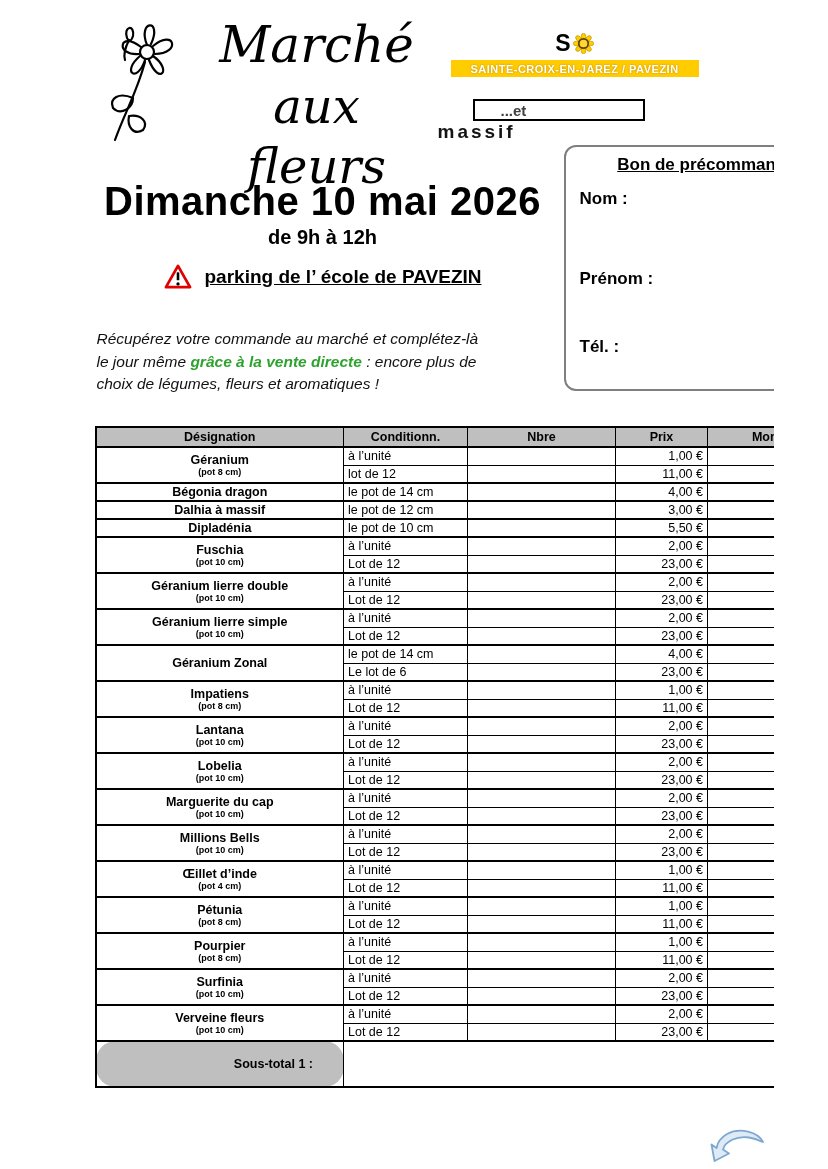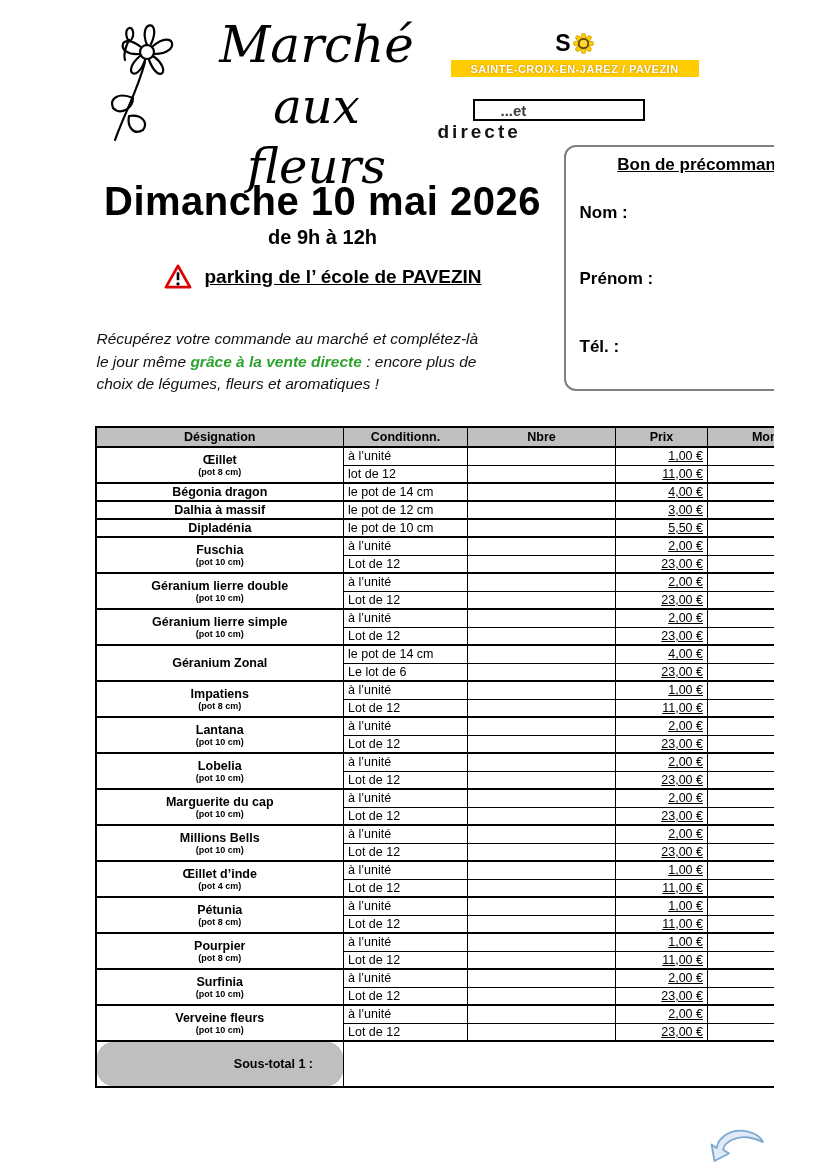--- a/index.html
+++ b/index.html
@@ -52,21 +52,21 @@
   
   .order-box {
     position: absolute; left: 509px; top: 145px; width: 286px; height: 246px;
     border: 2px solid #7f7f7f; border-radius: 12px; background: #fff;
   }
   .order-title {
     margin-top: 8px; text-align: center; font-size: 17px; font-weight: 800;
     text-decoration: underline;
   }
   .order-field { position: absolute; left: 14px; font-size: 17px; font-weight: 700; }
-  .field-nom { top: 56px; }
+  .field-nom { top: 42px; }
   .field-prenom { top: 122px; }
   .field-tel { top: 190px; }
 
   
   .event-date {
     position: absolute; left: 36px; top: 179px; width: 464px; text-align: center;
     font-size: 40px; font-weight: 800; letter-spacing: 0.5px;
   }
   .event-time {
     position: absolute; left: 36px; top: 226px; width: 464px; text-align: center;
@@ -95,21 +95,21 @@
   .order-table thead th {
     background: var(--table-header-gray, #BFBFBF); font-weight: 700; height: 20px;
     text-align: center; border-bottom: 2px solid #000;
   }
   .order-table tbody td { height: 18px; vertical-align: middle; }
   .order-table tbody tr.group-start td { border-top: 2px solid #000; }
   .cell-name { text-align: center; }
   .plant-name { font-weight: 700; font-size: 12.5px; line-height: 13px; }
   .plant-pot { font-weight: 700; font-size: 9px; line-height: 10px; }
   .cell-cond { text-align: left; }
-  .cell-prix { text-align: right; text-decoration: underline; }
+  .cell-prix { text-align: right; }
   .order-table tfoot td { border-top: 2px solid #000; height: 46px; }
   .subtotal-label {
     background: var(--table-header-gray, #BFBFBF); font-weight: 700; font-size: 13px;
     text-align: right; vertical-align: middle; padding-right: 30px !important; border-radius: 20px;
   }
   .subtotal-rest { vertical-align: top; }
   .euro { text-align: right; font-size: 12.5px; padding: 3px 4px 0 0; }
 
   .corner-arrow { position: absolute; right: 8px; bottom: 4px; width: 56px; height: 38px; }
 </style>
@@ -159,21 +159,21 @@
         </g>
         <circle cx="12" cy="12" r="5.4" fill="#FFD633" stroke="#5C4400" stroke-width="2"></circle>
       </svg>
     </div>
     <div class="sou-banner">SAINTE-CROIX-EN-JAREZ / PAVEZIN</div>
   </div>
 
   <div class="et-box">
     <span>...et</span>
   </div>
-  <div class="tombola">directe</div>
+  <div class="tombola">massif</div>
 
 
   <div class="order-box">
     <div class="order-title">Bon de précommande</div>
     <div class="order-field field-nom">Nom :</div>
     <div class="order-field field-prenom">Prénom :</div>
     <div class="order-field field-tel">Tél. :</div>
   </div>
 
   <div class="event-date">Dimanche 10 mai 2026</div>
@@ -206,21 +206,21 @@
         <th>Désignation</th>
         <th>Conditionn.</th>
         <th>Nbre</th>
         <th>Prix</th>
         <th>Montant</th>
       </tr>
     </thead>
     <tbody>
         <tr class="group-start">
           <td class="cell-name" rowspan="2">
-            <div class="plant-name">Œillet</div>
+            <div class="plant-name">Géranium</div>
             <div class="plant-pot">(pot 8 cm)</div>
           </td>
           <td class="cell-cond">à l’unité</td>
           <td class="cell-nbre"></td>
           <td class="cell-prix">1,00 €</td>
           <td class="cell-montant"></td>
         </tr>
         <tr>
           <td class="cell-cond">lot de 12</td>
           <td class="cell-nbre"></td>

